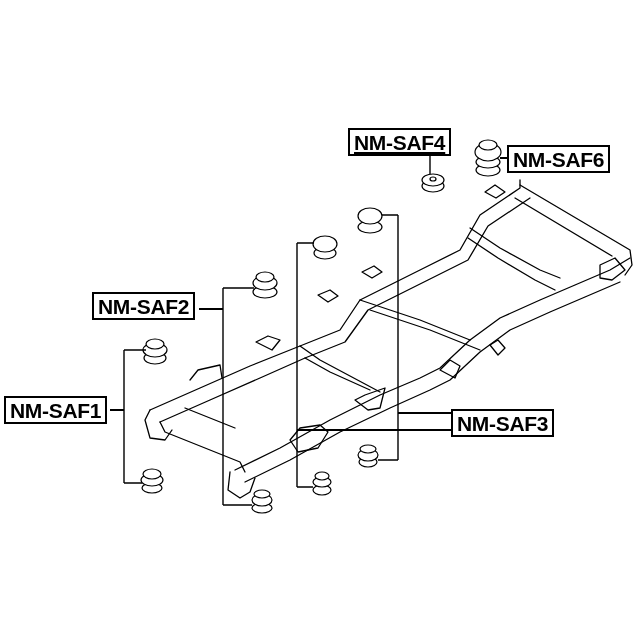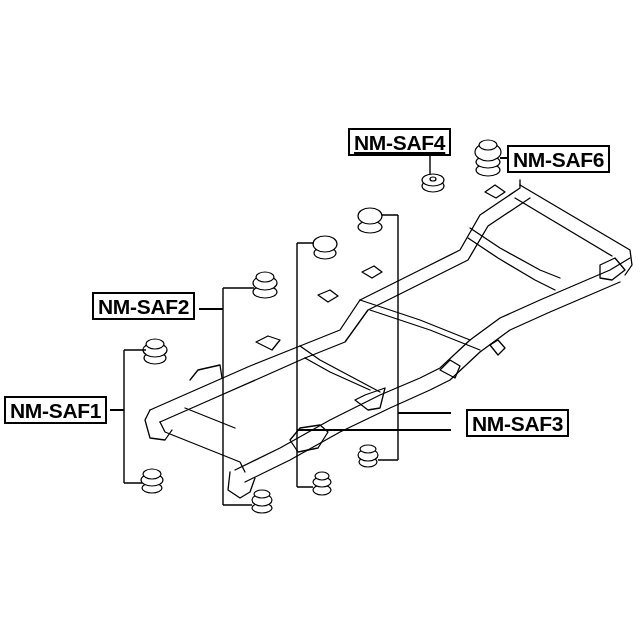--- a/index.html
+++ b/index.html
@@ -131,13 +131,13 @@
     <path class="leader" d="M430,155 L430,174"></path>
 
     <path class="leader-thick" d="M500,158 L515,158"></path>
   </g>
 </svg>
 
 <div class="part-label" style="left:348px; top:128px;text-decoration:underline;">NM-SAF4</div>
 <div class="part-label" style="left:507px; top:145px;">NM-SAF6</div>
 <div class="part-label" style="left:92px; top:292px;">NM-SAF2</div>
 <div class="part-label" style="left:4px; top:396px;">NM-SAF1</div>
-<div class="part-label" style="left:451px; top:409px;margin-left:15px;">NM-SAF3</div>
+<div class="part-label" style="left:451px; top:409px;">NM-SAF3</div>
 
 </body></html>

